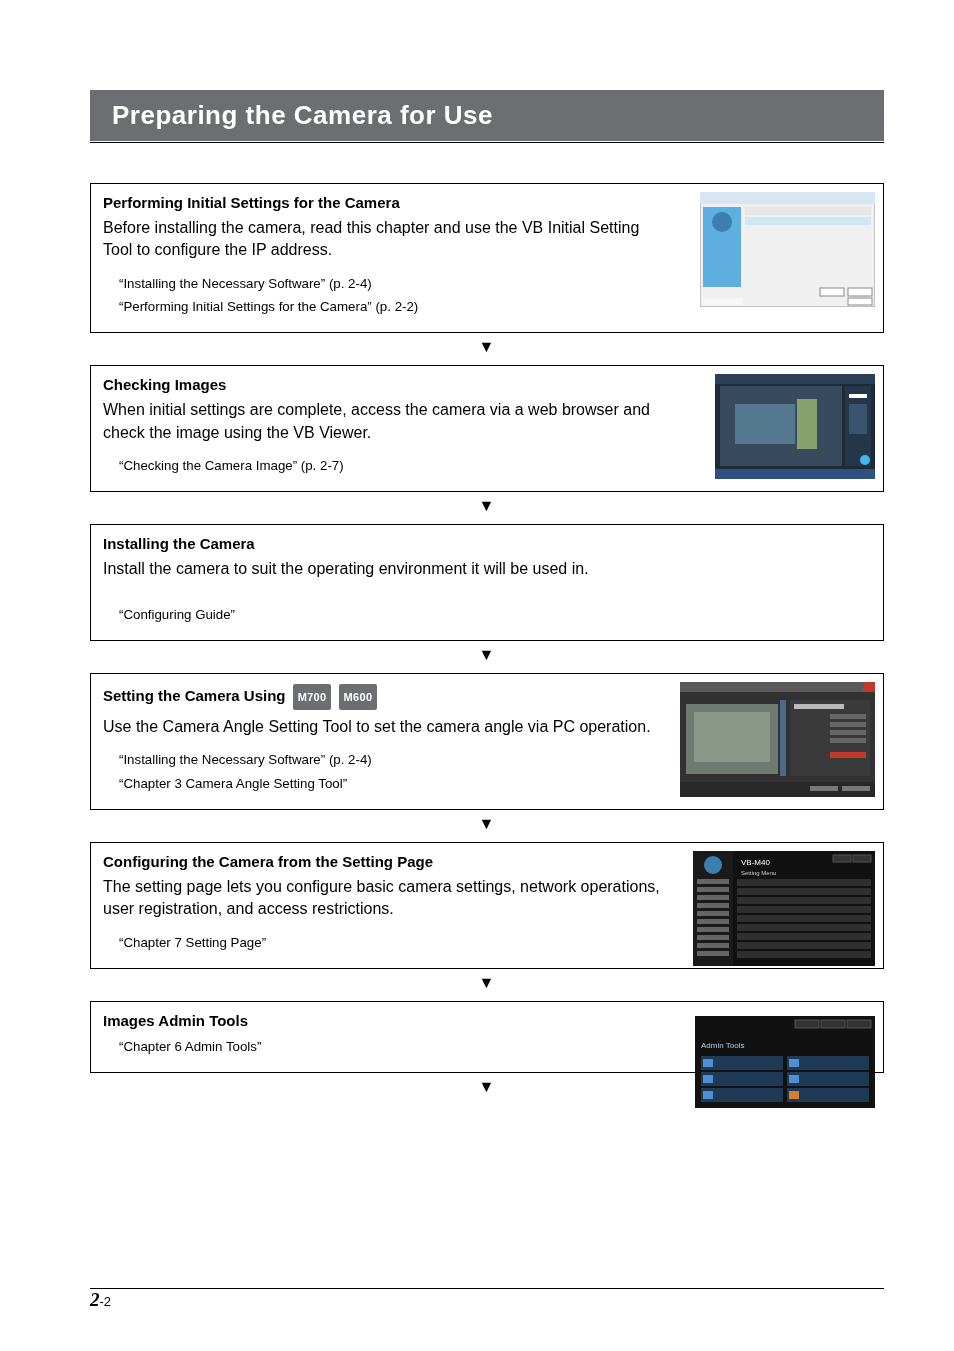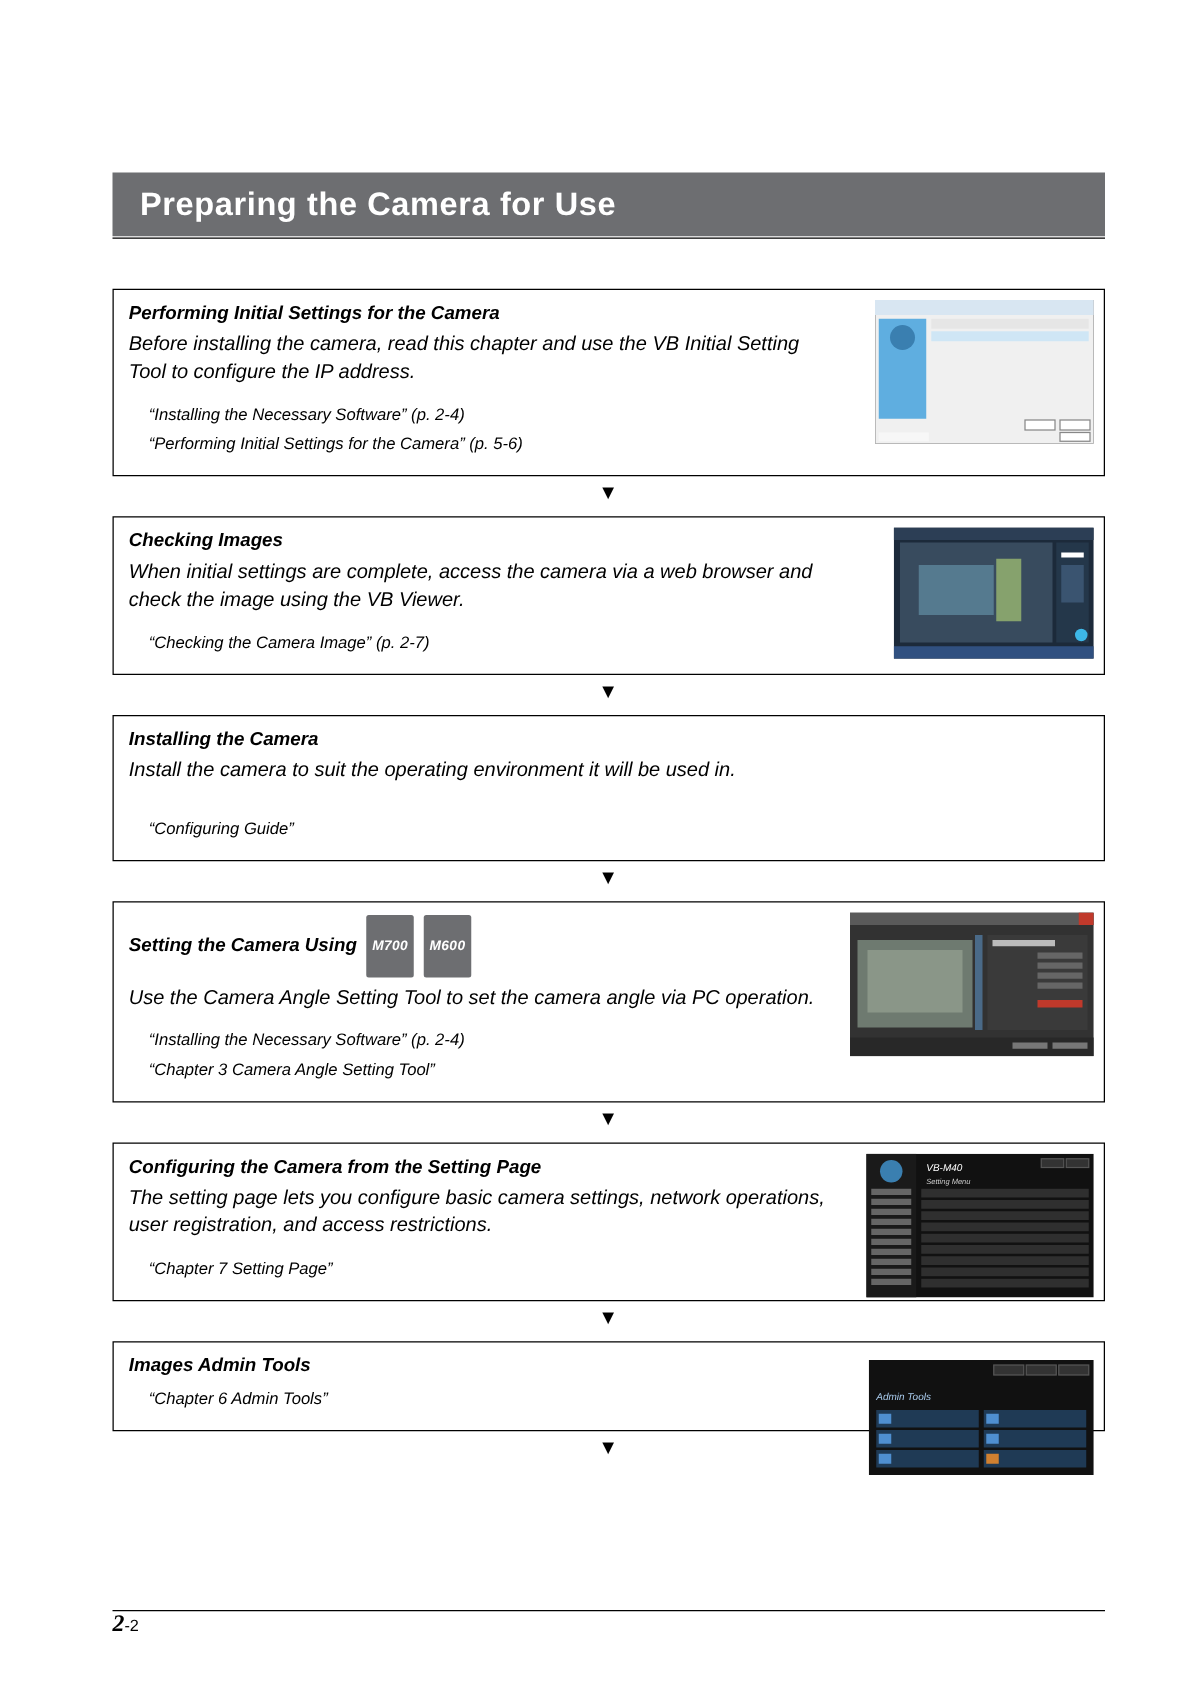--- a/index.html
+++ b/index.html
@@ -13,34 +13,32 @@
     padding: 90px 70px 50px 90px;
   }
   .title-bar {
     background: #6d6e71;
     color: #fff;
     font-weight: bold;
     font-size: 26px;
     padding: 10px 22px;
     font-family: "Arial Narrow", Arial, sans-serif;
     letter-spacing: 0.5px;
-    margin-top: 48px;
   }
   .hr-line {
     border: none;
     border-top: 1px solid #000;
     margin-top: 1px;
     margin-bottom: 40px;
   }
   .section {
     border: 1px solid #000;
     padding: 10px 12px 14px 12px;
     margin-bottom: 6px;
     position: relative;
-    font-style: italic;
   }
   .section-inner {
     width: 565px; 
   }
   .section h3 {
     font-size: 15px;
     font-weight: bold;
     margin-bottom: 6px;
   }
   .section p {
@@ -59,21 +57,21 @@
     line-height: 1;
     margin: 3px 0 10px 0;
     color: #000;
   }
   .badges { display: inline-block; vertical-align: middle; }
   .badge {
     display: inline-block;
     background: #6d6e71;
     color: #fff;
     font-size: 11px;
-    padding: 19px 5px;
+    padding: 7px 5px;
     border-radius: 2px;
     margin-left: 3px;
     vertical-align: middle;
     font-weight: bold;
     letter-spacing: 0.3px;
   }
   .thumb {
     position: absolute;
     top: 8px;
     right: 8px;
@@ -106,21 +104,21 @@
 <div class="title-bar">
   <span>Preparing the Camera for Use</span>
 </div>
 <hr class="hr-line">
 
 <div class="section">
   <div class="section-inner">
     <h3>Performing Initial Settings for the Camera</h3>
     <p>Before installing the camera, read this chapter and use the VB Initial Setting Tool to configure the IP address.</p>
     <div class="ref">“Installing the Necessary Software” (p. 2-4)</div>
-    <div class="ref">“Performing Initial Settings for the Camera” (p. 5-6)</div>
+    <div class="ref">“Performing Initial Settings for the Camera” (p. 2-2)</div>
   </div>
   <div class="thumb">
     <svg width="175" height="115" viewBox="0 0 175 115">
       <rect x="0" y="0" width="175" height="115" fill="#f0f0f0" stroke="#999"></rect>
       <rect x="0" y="0" width="175" height="12" fill="#d8e6f2"></rect>
       <rect x="3" y="15" width="38" height="80" fill="#5faee0"></rect>
       <circle cx="22" cy="30" r="10" fill="#3a7fb0"></circle>
       <rect x="45" y="15" width="126" height="8" fill="#e6e6e6"></rect>
       <rect x="45" y="25" width="126" height="8" fill="#cfe6f5"></rect>
       <rect x="120" y="96" width="24" height="8" fill="#fff" stroke="#888"></rect>

